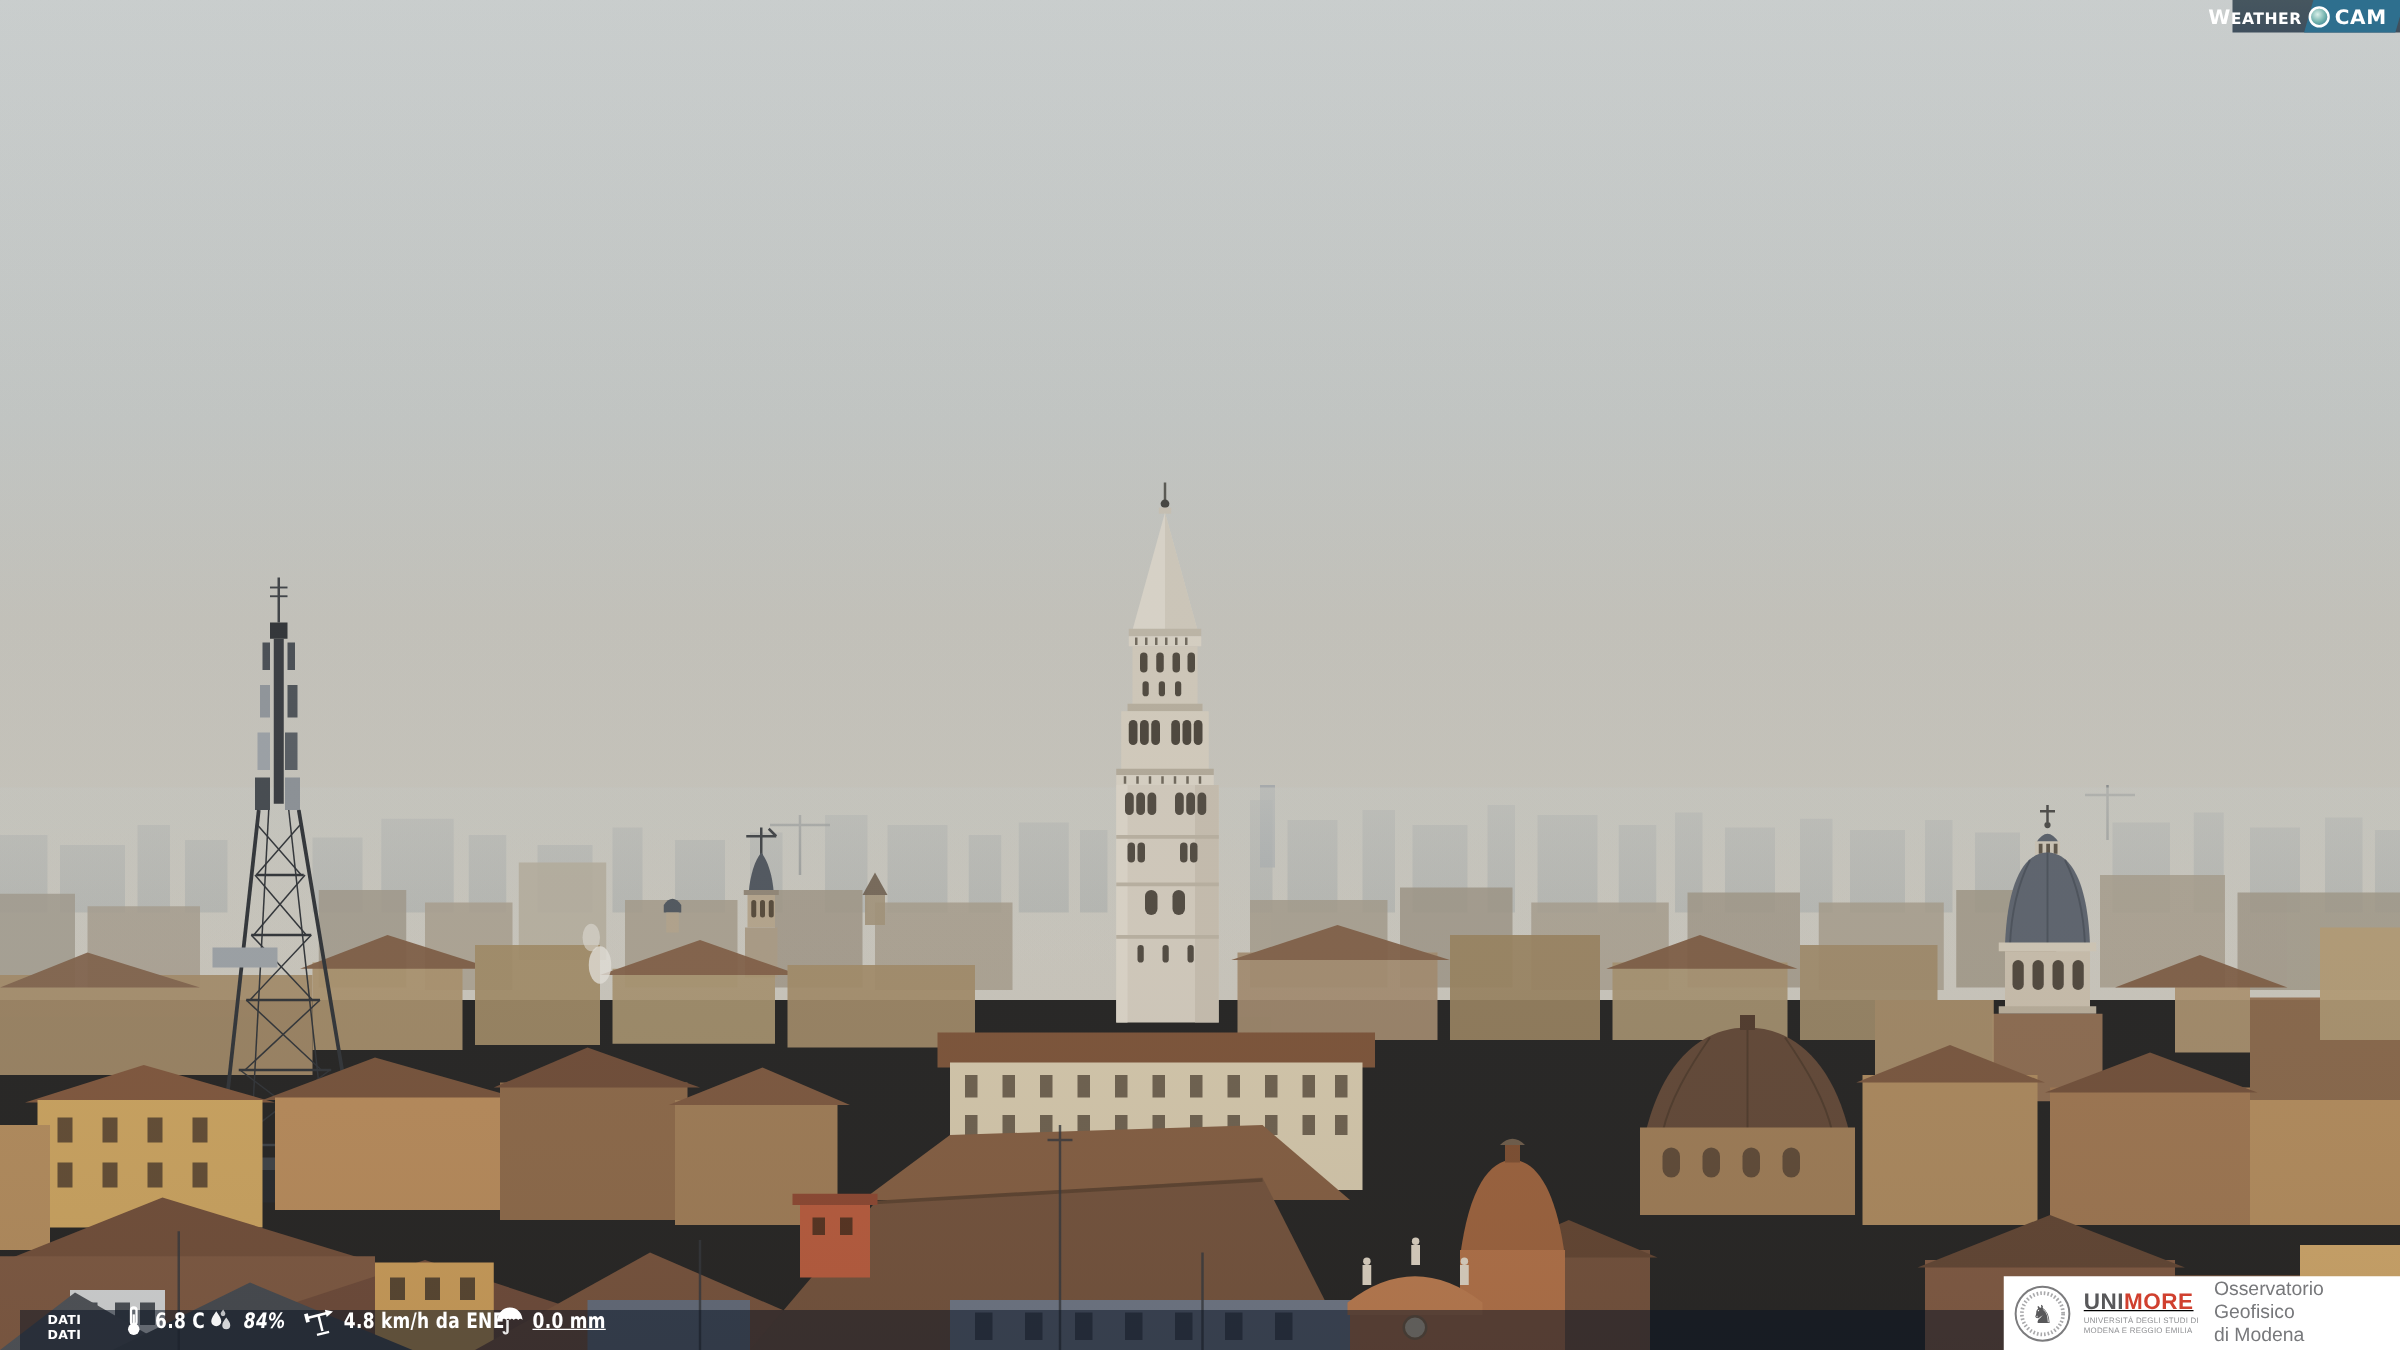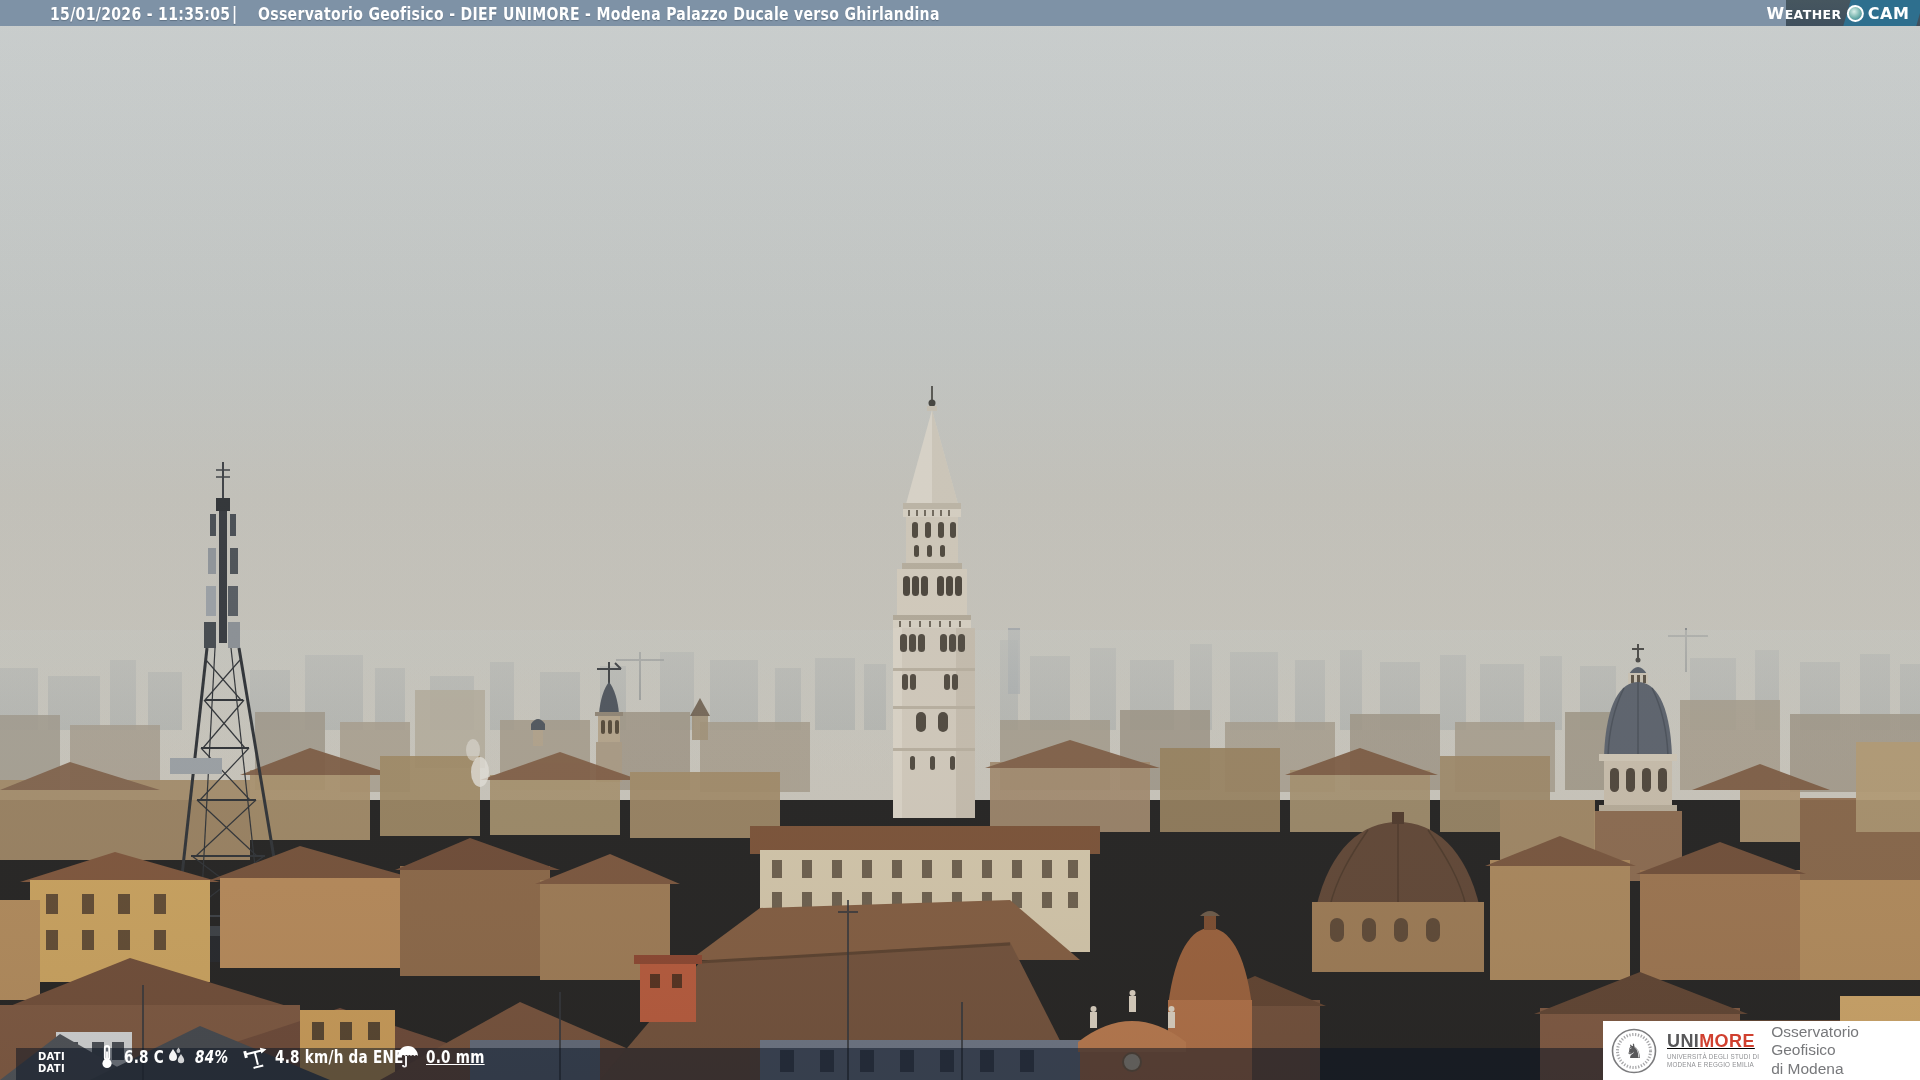--- a/index.html
+++ b/index.html
@@ -489,25 +489,20 @@
       <line x1="143" y1="985" x2="143" y2="1080"></line>
       <line x1="560" y1="992" x2="560" y2="1080"></line>
       <line x1="848" y1="900" x2="848" y2="1080"></line>
       <line x1="962" y1="1002" x2="962" y2="1080"></line>
       <line x1="838" y1="912" x2="858" y2="912"></line>
     </g>
 
     <rect x="0" y="0" width="1920" height="1080" fill="url(#tint)"></rect>
   </svg>
 
-  <header class="topbar">
-    <span class="t ts">15/01/2026 - 11:35:05</span>
-    <span class="t sep">|</span>
-    <span class="t title">Osservatorio Geofisico - DIEF UNIMORE - Modena Palazzo Ducale verso Ghirlandina</span>
-  </header>
   <div class="logoPlate">
     <span class="wWeather"><span class="bigW">W</span><span>EATHER</span></span>
     <span class="camPar">
       <span class="inner">
         <span class="lens"></span>
         <span class="camTxt">CAM</span>
       </span>
     </span>
   </div>
 

